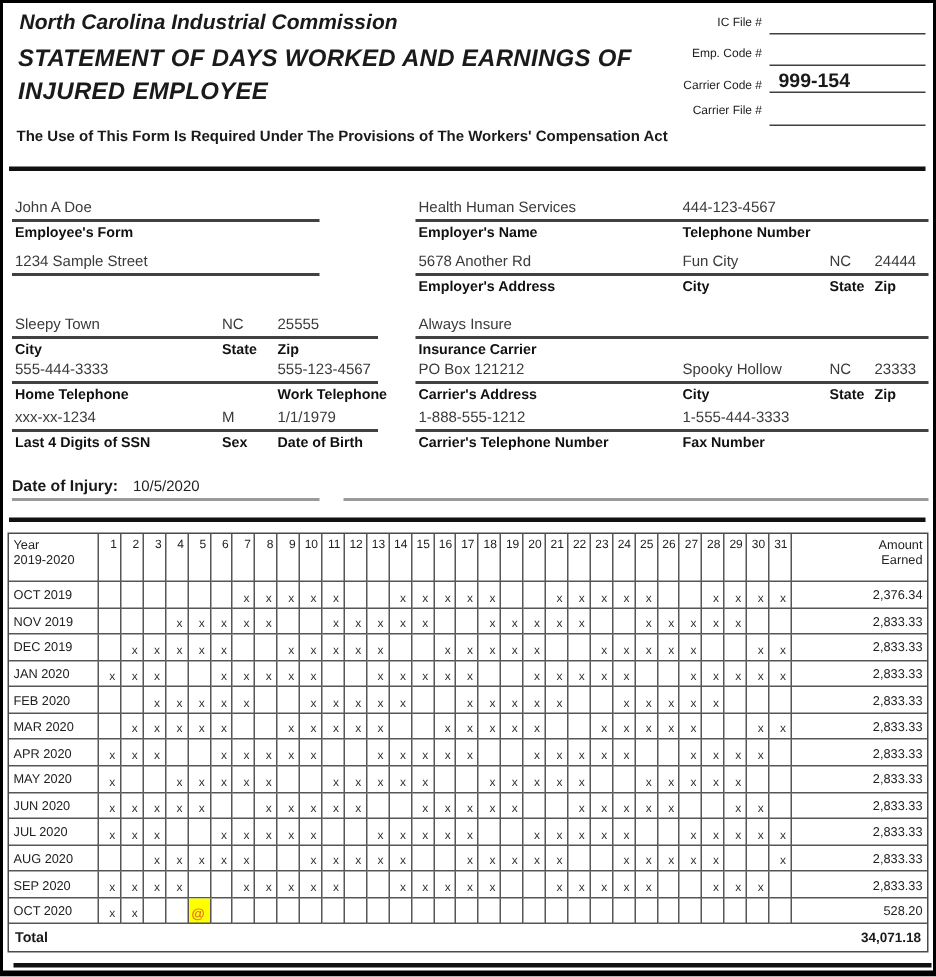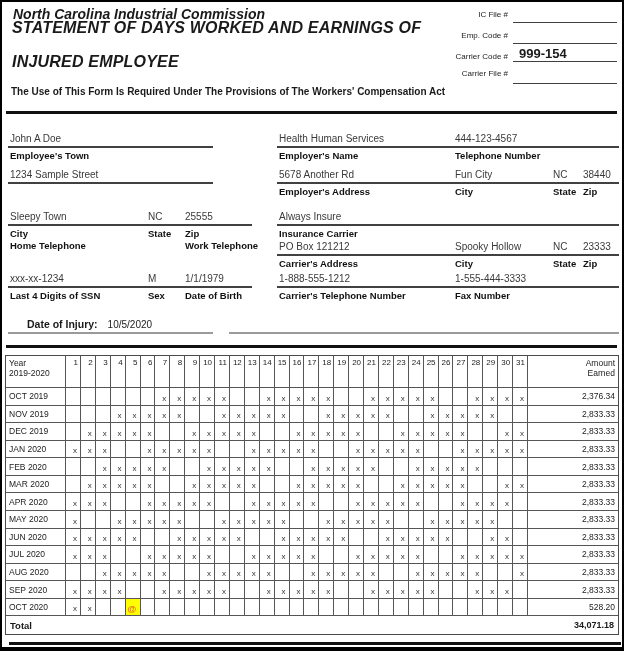--- a/index.html
+++ b/index.html
@@ -16,21 +16,21 @@
   .ff-label { font-size:8px; color:#222; text-align:right; white-space:nowrap; }
   .ff-line { width:104px; border-bottom:1px solid #3f3f3f; height:0; }
   .ff-value { font-size:13px; font-weight:bold; white-space:nowrap; }
   .rule { background:#111; }
   .grayline { background:#9a9a9a; }
   .fgroup { position:absolute; }
   .fval { position:relative; height:16px; border-bottom:2px solid #414141; font-size:10px; color:#3a3a3a; }
   .fval span { position:absolute; bottom:2px; white-space:nowrap; }
   .flab { position:relative; height:12px; font-size:9.5px; font-weight:bold; color:#111; }
   .flab span { position:absolute; top:2px; white-space:nowrap; }
-  .doi { left:6px; top:316px; font-size:10.5px;margin-left:19px; }
+  .doi { left:6px; top:316px; font-size:10.5px; }
   .doi b { font-weight:bold; }
   .doi .dval { font-weight:normal; font-size:10px; color:#222; margin-left:10px; }
   .grid {
     position:absolute; left:3px; top:353px; width:614px; height:280px;
     display:grid; grid-template-columns:60px repeat(31,1fr) 90px;
     grid-template-rows:32px repeat(13,1fr) 1fr;
     border:1.5px solid #4a4a4a; box-sizing:border-box; background:#fff;
   }
   .tc { border-right:1px solid #565656; border-bottom:1px solid #565656; overflow:hidden; box-sizing:border-box; }
   .year { font-size:8.5px; padding:2px 0 0 3px; line-height:10px; color:#222; }
@@ -43,62 +43,66 @@
   .totalrow { grid-column:1 / -1; display:flex; justify-content:space-between; align-items:center; font-weight:bold; padding:0 4px; border:none; }
   .totalrow .tl { font-size:9.5px; }
   .totalrow .ta { font-size:9px; }
 </style>
 </head>
 <body>
 
 <div class="page">
 
   <div class="abs org">North Carolina Industrial Commission</div>
-  <div class="abs title" style="top:17px;text-align:right;">STATEMENT OF DAYS WORKED AND EARNINGS OF</div>
+  <div class="abs title" style="top:29px;text-align:right;">STATEMENT OF DAYS WORKED AND EARNINGS OF</div>
   <div class="abs title" style="top:51px;">INJURED EMPLOYEE</div>
   <div class="abs subtitle">The Use of This Form Is Required Under The Provisions of The Workers' Compensation Act</div>
 
   <div class="abs ff-label" style="right:114px; top:8px;margin-left:33px;">IC File #</div>
   <div class="abs ff-line" style="left:511px; top:20px;"></div>
   <div class="abs ff-label" style="right:114px; top:29px;">Emp. Code #</div>
   <div class="abs ff-line" style="left:511px; top:41px;"></div>
   <div class="abs ff-label" style="right:114px; top:50px;">Carrier Code #</div>
   <div class="abs ff-value" style="left:517px; top:44px;">999-154</div>
   <div class="abs ff-line" style="left:511px; top:59px;"></div>
   <div class="abs ff-label" style="right:114px; top:67px;">Carrier File #</div>
   <div class="abs ff-line" style="left:511px; top:81px;"></div>
 
   <div class="abs rule" style="left:4px; right:5px; top:109px; height:3px;"></div>
 
   <div class="fgroup" style="left:6px; top:128px; width:205px;">
     <div class="fval">
         <span style="left:2px">John A Doe</span>
       </div>
     <div class="flab">
-        <span style="left:2px">Employee's Town</span>
+        <span style="left:2px">Employee's Form</span>
       </div>
   </div>
   <div class="fgroup" style="left:6px; top:164px; width:205px;">
     <div class="fval">
         <span style="left:2px">1234 Sample Street</span>
       </div>
   </div>
   <div class="fgroup" style="left:6px; top:206px; width:244px;">
     <div class="fval">
       <span style="left:2px">Sleepy Town</span>
       <span style="left:140px">NC</span>
       <span style="left:177px">25555</span>
     </div>
     <div class="flab">
       <span style="left:2px">City</span>
       <span style="left:140px">State</span>
       <span style="left:177px">Zip</span>
     </div>
   </div>
   <div class="fgroup" style="left:6px; top:236px; width:244px;">
+    <div class="fval">
+      <span style="left:2px">555-444-3333</span>
+      <span style="left:177px">555-123-4567</span>
+    </div>
     <div class="flab">
       <span style="left:2px">Home Telephone</span>
       <span style="left:177px">Work Telephone</span>
     </div>
   </div>
   <div class="fgroup" style="left:6px; top:268px; width:244px;">
     <div class="fval">
       <span style="left:2px">xxx-xx-1234</span>
       <span style="left:140px">M</span>
       <span style="left:177px">1/1/1979</span>
@@ -118,21 +122,21 @@
     <div class="flab">
       <span style="left:2px">Employer's Name</span>
       <span style="left:178px">Telephone Number</span>
     </div>
   </div>
   <div class="fgroup" style="left:275px; top:164px; width:342px;">
     <div class="fval">
       <span style="left:2px">5678 Another Rd</span>
       <span style="left:178px">Fun City</span>
       <span style="left:276px">NC</span>
-      <span style="left:306px">38440</span>
+      <span style="left:306px">24444</span>
     </div>
     <div class="flab">
       <span style="left:2px">Employer's Address</span>
       <span style="left:178px">City</span>
       <span style="left:276px">State</span>
       <span style="left:306px">Zip</span>
     </div>
   </div>
   <div class="fgroup" style="left:275px; top:206px; width:342px;">
     <div class="fval">

